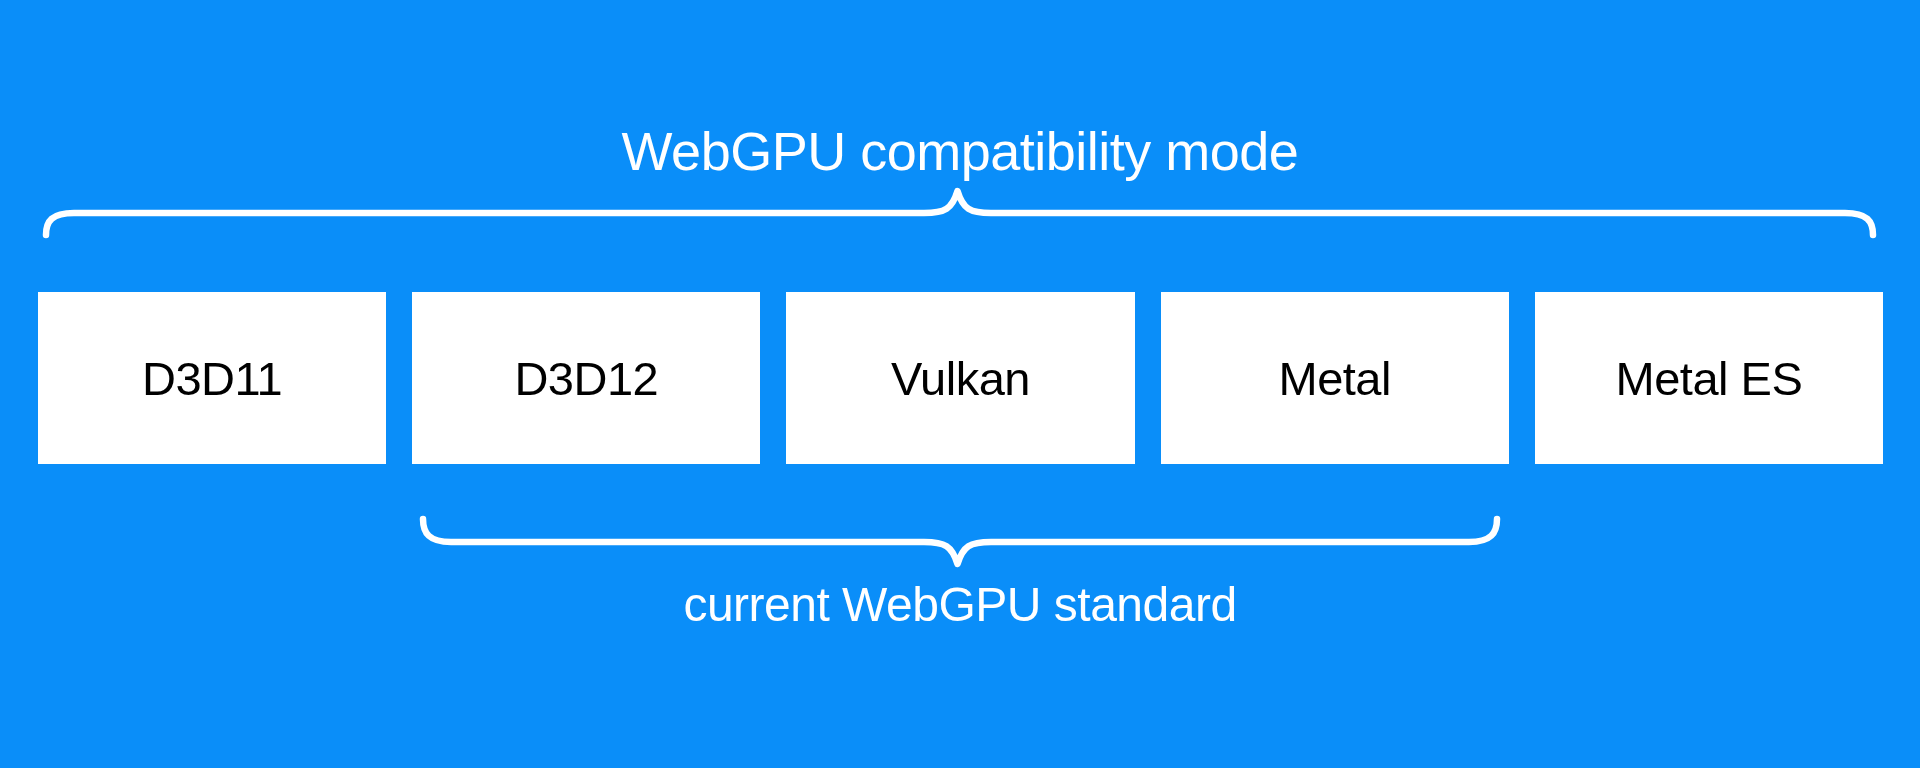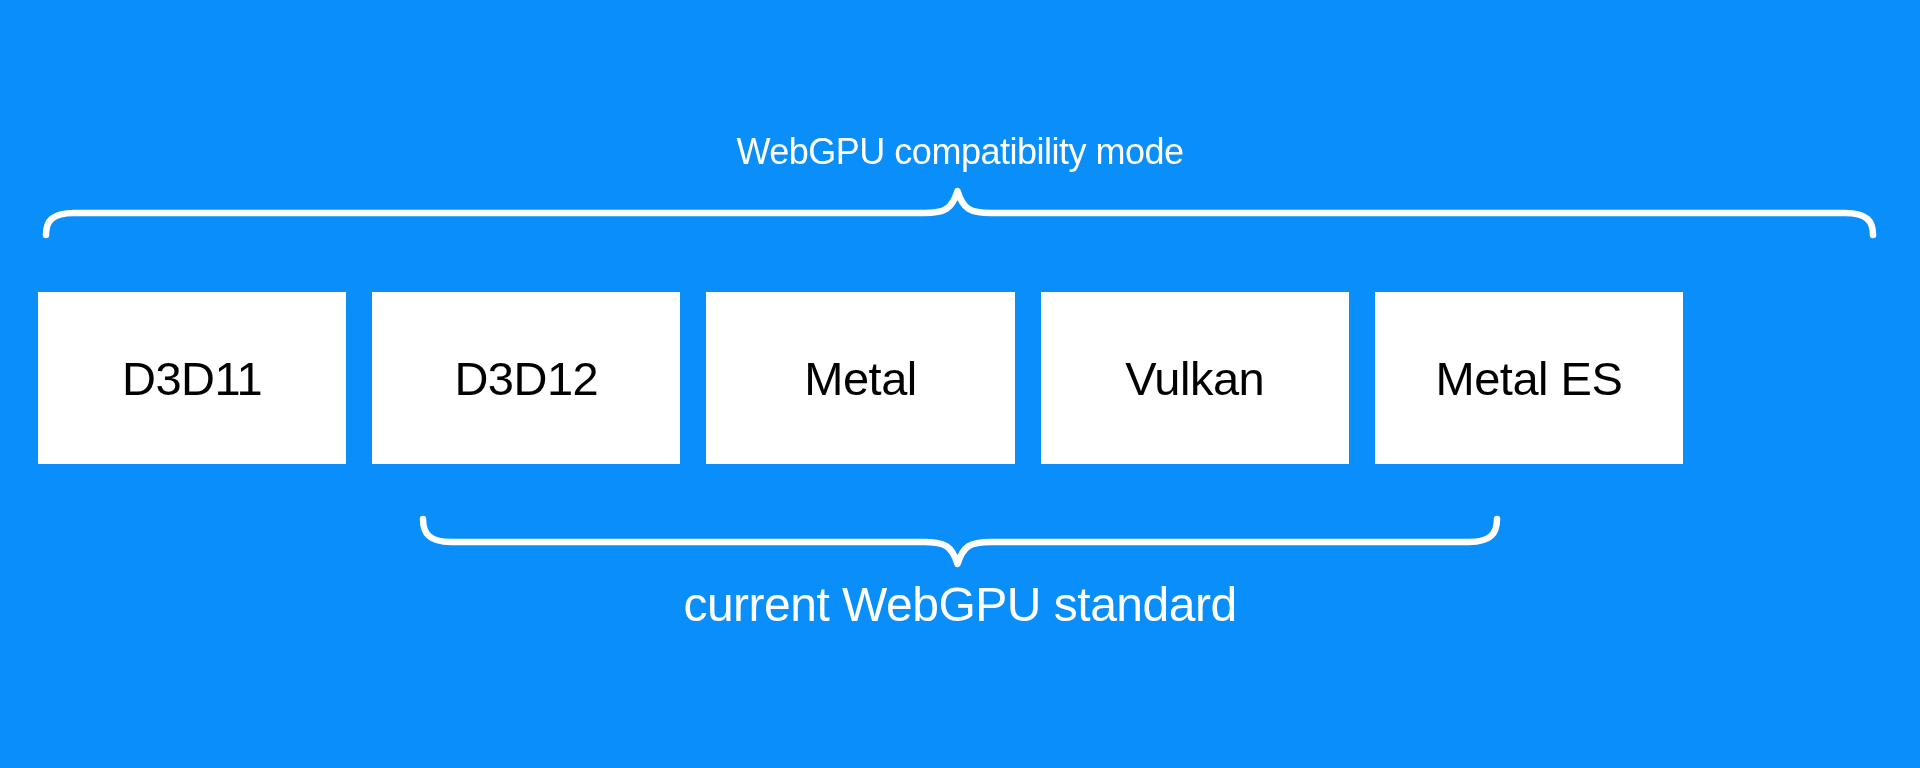--- a/index.html
+++ b/index.html
@@ -19,23 +19,22 @@
     position: absolute;
     left: 0;
     width: 100%;
     text-align: center;
     color: #FFFFFF;
     line-height: 1;
     white-space: nowrap;
   }
   .annotation--top {
     top: 124px;
-    font-size: 36px;
+    font-size: 54px;
     letter-spacing: -0.5px;
-    margin-top: 10px;
   }
   .annotation--bottom {
     top: 581px;
     font-size: 48px;
     letter-spacing: -0.5px;
   }
   .braces {
     position: absolute;
     left: 0;
     top: 0;
@@ -47,21 +46,21 @@
     fill: none;
     stroke: #FFFFFF;
     stroke-width: 6.5;
     stroke-linecap: round;
     stroke-linejoin: round;
   }
   .boxes-row {
     position: absolute;
     left: 38px;
     top: 292px;
-    width: 1645px;
+    width: 1845px;
     height: 172px;
     display: flex;
     gap: 26px;
   }
   .api-box {
     flex: 1 1 0;
     background: #FFFFFF;
     display: flex;
     align-items: center;
     justify-content: center;
@@ -99,24 +98,24 @@
   </svg>
 
   <div class="boxes-row">
     <div class="api-box">
       <span class="api-box-label">D3D11</span>
     </div>
     <div class="api-box">
       <span class="api-box-label">D3D12</span>
     </div>
     <div class="api-box">
-      <span class="api-box-label">Metal</span>
+      <span class="api-box-label">Vulkan</span>
     </div>
     <div class="api-box">
-      <span class="api-box-label">Vulkan</span>
+      <span class="api-box-label">Metal</span>
     </div>
     <div class="api-box">
       <span class="api-box-label">Metal ES</span>
     </div>
   </div>
 
   <div class="annotation annotation--bottom">current WebGPU standard</div>
 
 </div>
 

